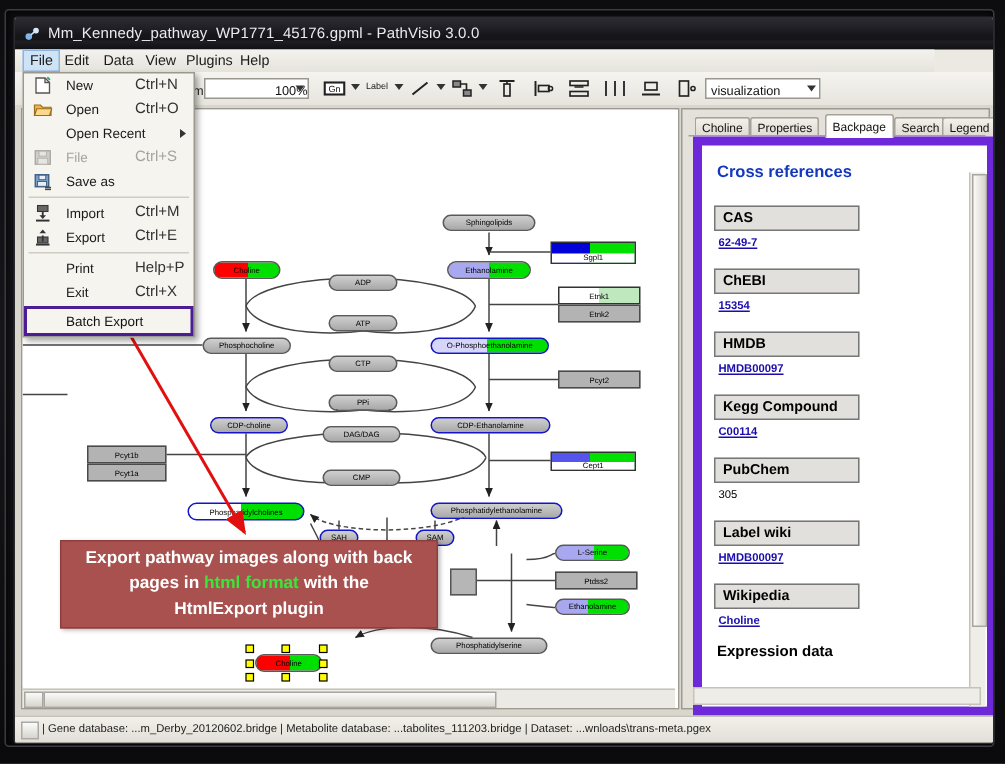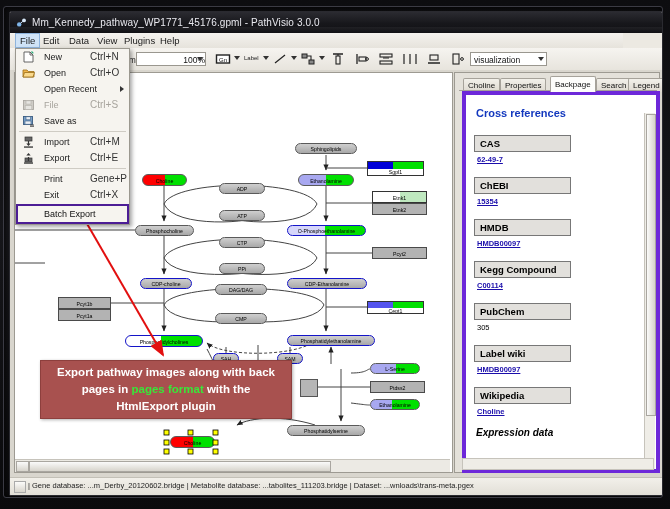--- a/index.html
+++ b/index.html
@@ -59,28 +59,28 @@
   
   #rpanel{position:absolute;left:444px;top:2px;width:204px;height:399px;
           background:#e4e1da;border:1px solid #9d9a92;}
   #tabstrip{position:absolute;left:4px;top:3px;width:198px;height:15px;}
   .tab{position:absolute;top:2px;height:13px;line-height:13px;font-size:8px;color:#111;
        padding:0 4px;background:linear-gradient(180deg,#f2f0ea,#ded9d0);
        border:1px solid #a6a29a;border-bottom:none;border-radius:2px 2px 0 0;}
   .tab.sel{top:0;height:15px;line-height:15px;background:#fdfdfb;font-size:8px;z-index:3;}
   #tabline{position:absolute;left:4px;top:17px;width:198px;height:1px;background:#a6a29a;}
   #bpbody{position:absolute;left:7px;top:18px;width:190px;height:374px;background:#fff;
-          border:4px solid #6d28d9;overflow:hidden;}
+          border:6px solid #6d28d9;overflow:hidden;}
   #bpinner{position:absolute;left:0;top:0;width:178px;height:372px;padding:6px 6px 0 8px;box-sizing:border-box;}
   .xref-title{font-size:11px;font-weight:bold;color:#1338be;margin:6px 0 14px 2px;}
   .xref-head{display:inline-block;min-width:85px;background:#e2e0dc;border:1px solid #777;
              font-size:9.5px;font-weight:bold;color:#000;padding:2px 5px;margin-bottom:3px;}
   .xref-val{font-size:7.5px;color:#1a0dab;text-decoration:underline;margin:0 0 11px 3px;display:block;font-weight:bold;}
   .xref-val.plain{color:#000;text-decoration:none;font-weight:normal;font-size:7.5px;}
-  .expr{font-size:10px;font-weight:bold;color:#000;margin:10px 0 0 2px;font-style:italic;}
+  .expr{font-size:10px;font-weight:bold;color:#000;margin:10px 0 0 2px;}
   #rvscroll{position:absolute;right:1px;top:18px;width:10px;height:374px;background:#efede7;border-left:1px solid #c6c3bb;}
   #rvthumb{position:absolute;left:1px;top:1px;width:8px;height:300px;background:linear-gradient(90deg,#fbfbfa,#d6d3cb);border:1px solid #a9a6a0;}
   #rhscroll{position:absolute;left:7px;bottom:2px;width:190px;height:10px;background:#efede7;border:1px solid #c6c3bb;}
 
   
   #statusbar{position:absolute;left:0;bottom:0;width:652px;height:17px;
              background:linear-gradient(180deg,#f2f0ea,#e2dfd7);border-top:1px solid #c3c0b7;padding-left:21px;}
   #statustext{position:absolute;left:18px;top:3px;font-size:7.5px;color:#222;white-space:nowrap;}
   #statusgrip{position:absolute;left:4px;top:3px;width:10px;height:10px;
               background:linear-gradient(180deg,#fbfbfa,#d8d5cd);border:1px solid #aaa;}
@@ -334,21 +334,21 @@
               <marker id="redah" markerWidth="9" markerHeight="9" refX="7" refY="3.2" orient="auto">
                 <path d="M0,0 L8,3.2 L0,6.4 z" fill="#e20f0f"></path>
               </marker>
             </defs>
             <line x1="60" y1="130" x2="148" y2="282" stroke="#e20f0f" stroke-width="2" marker-end="url(#redah)"></line>
           </svg>
 
           <div id="callout">
             <p>
               <span>Export pathway images along with back</span><br>
-              <span>pages in </span><span class="hl">pages format</span><span> with the</span><br>
+              <span>pages in </span><span class="hl">html format</span><span> with the</span><br>
               <span>HtmlExport plugin</span>
             </p>
           </div>
         </div>
 
         <div id="hscroll">
           <div id="hleft"></div>
           <div id="hthumb"></div>
         </div>
       </div>
@@ -471,21 +471,21 @@
           <rect x="2" y="10.4" width="9" height="1.3" fill="#333"></rect>
         </svg>
         <span class="lbl">Export</span>
         <span class="acc">Ctrl+E</span>
       </div>
 
       <div class="fm-sep"></div>
 
       <div class="fm-row">
         <span class="lbl">Print</span>
-        <span class="acc">Gene+P</span>
+        <span class="acc">Help+P</span>
       </div>
 
       <div class="fm-row">
         <span class="lbl">Exit</span>
         <span class="acc">Ctrl+X</span>
       </div>
 
       <div id="batchexport">
         <span class="lbl">Batch Export</span>
       </div>

